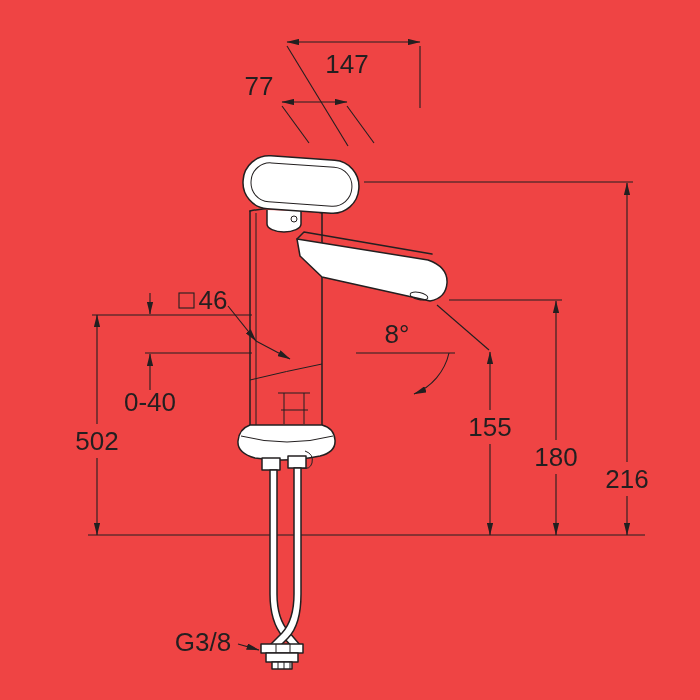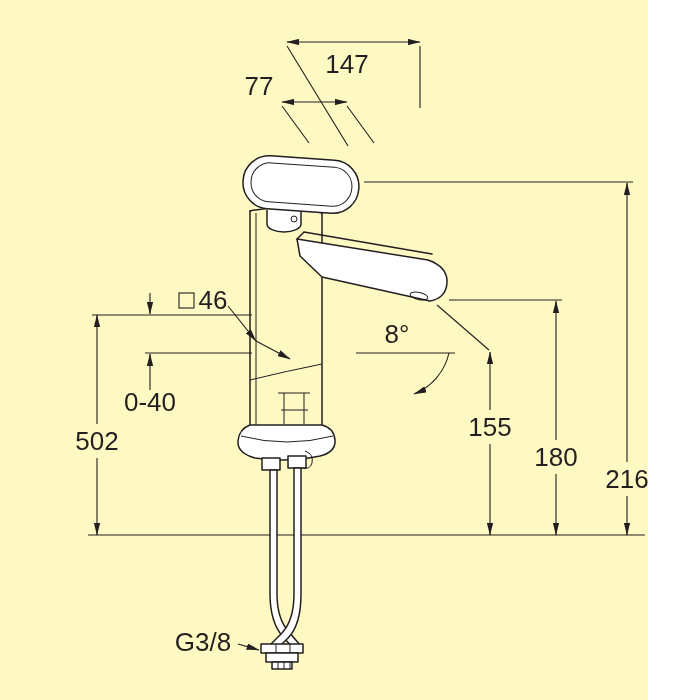--- a/index.html
+++ b/index.html
@@ -1,17 +1,17 @@
 <!DOCTYPE html>
 <html><head>
 <meta charset="utf-8">
 <style>
   html,body{margin:0;padding:0;background:#ffffff;}
   body{width:700px;height:700px;font-family:"Liberation Sans",sans-serif;}
-  .canvas{position:relative;width:648px;height:700px;background:#fef9c3;overflow:hidden;}
+  .canvas{position:relative;width:700px;height:700px;background:#ef4444;overflow:hidden;}
   svg{display:block;}
   .draw{fill:none;stroke:#231f20;stroke-width:1.5;stroke-linecap:round;stroke-linejoin:round;}
   .fillw{fill:#ffffff;stroke:#231f20;stroke-width:1.5;stroke-linejoin:round;}
   .thin{fill:none;stroke:#231f20;stroke-width:1;}
   .dim{fill:none;stroke:#231f20;stroke-width:1.1;}
   .lbl{font-family:"Liberation Sans",sans-serif;font-size:26px;fill:#231f20;text-anchor:middle;}
 </style>
 </head>
 <body>
 

